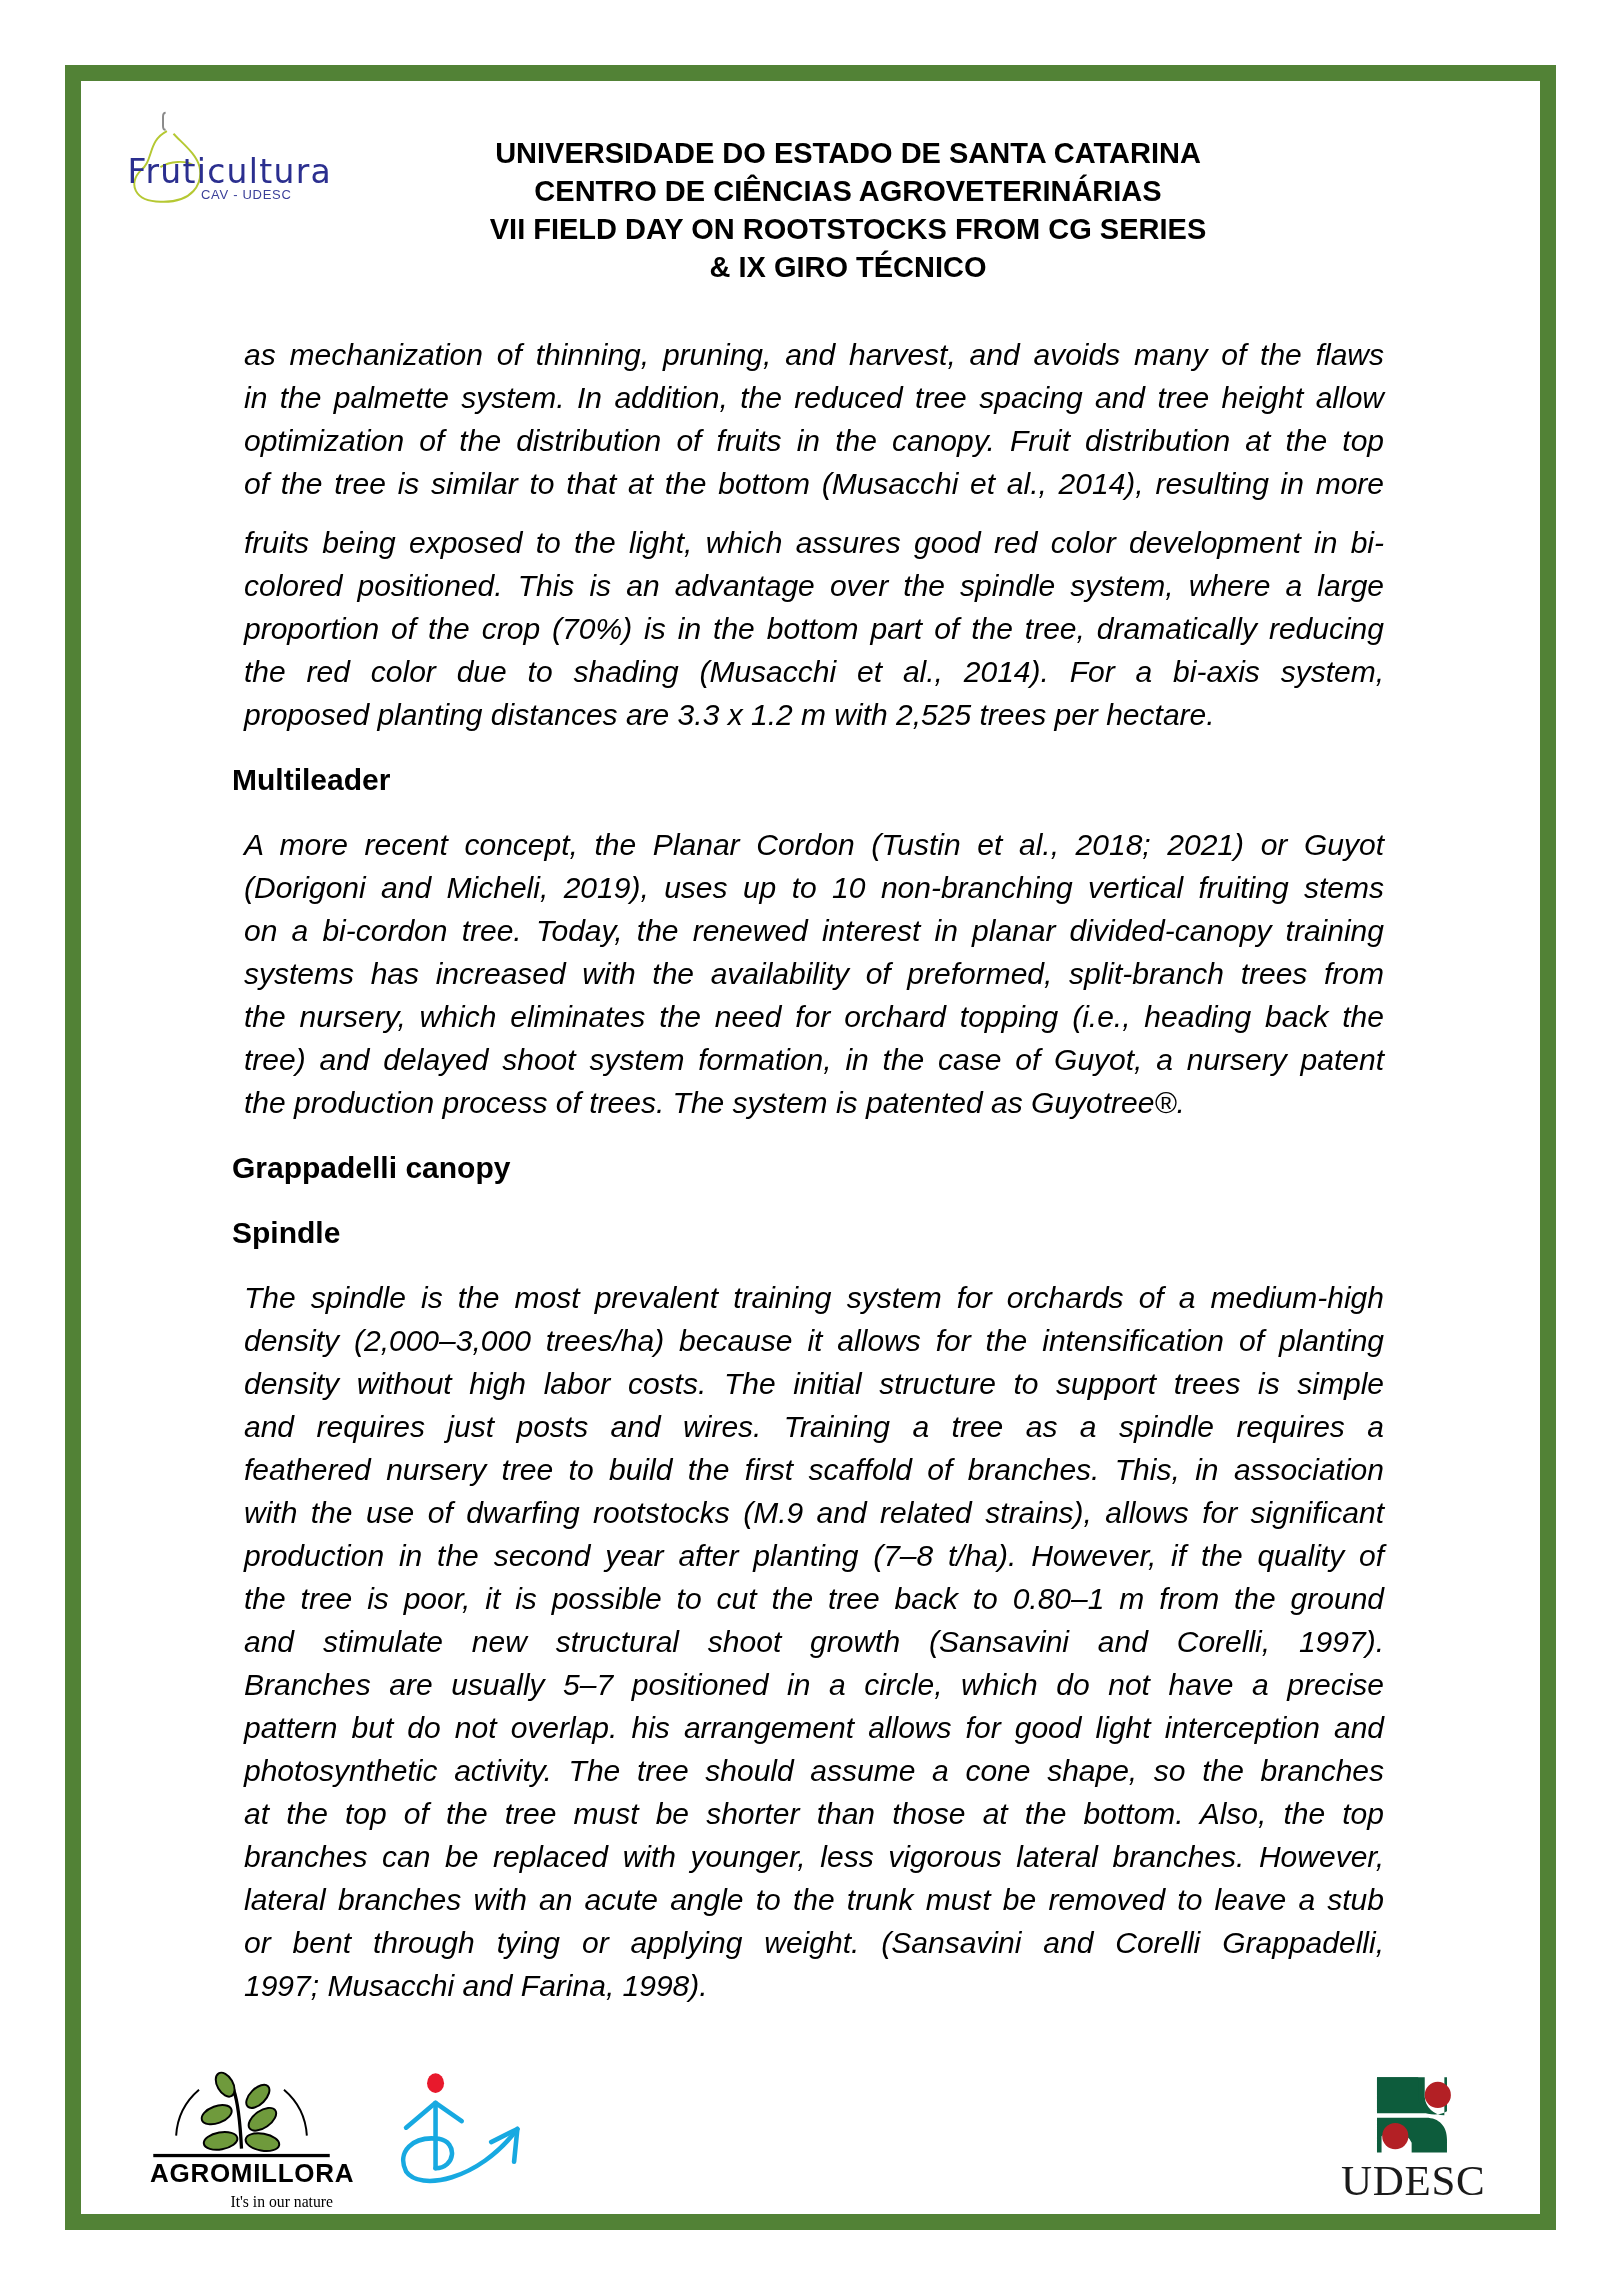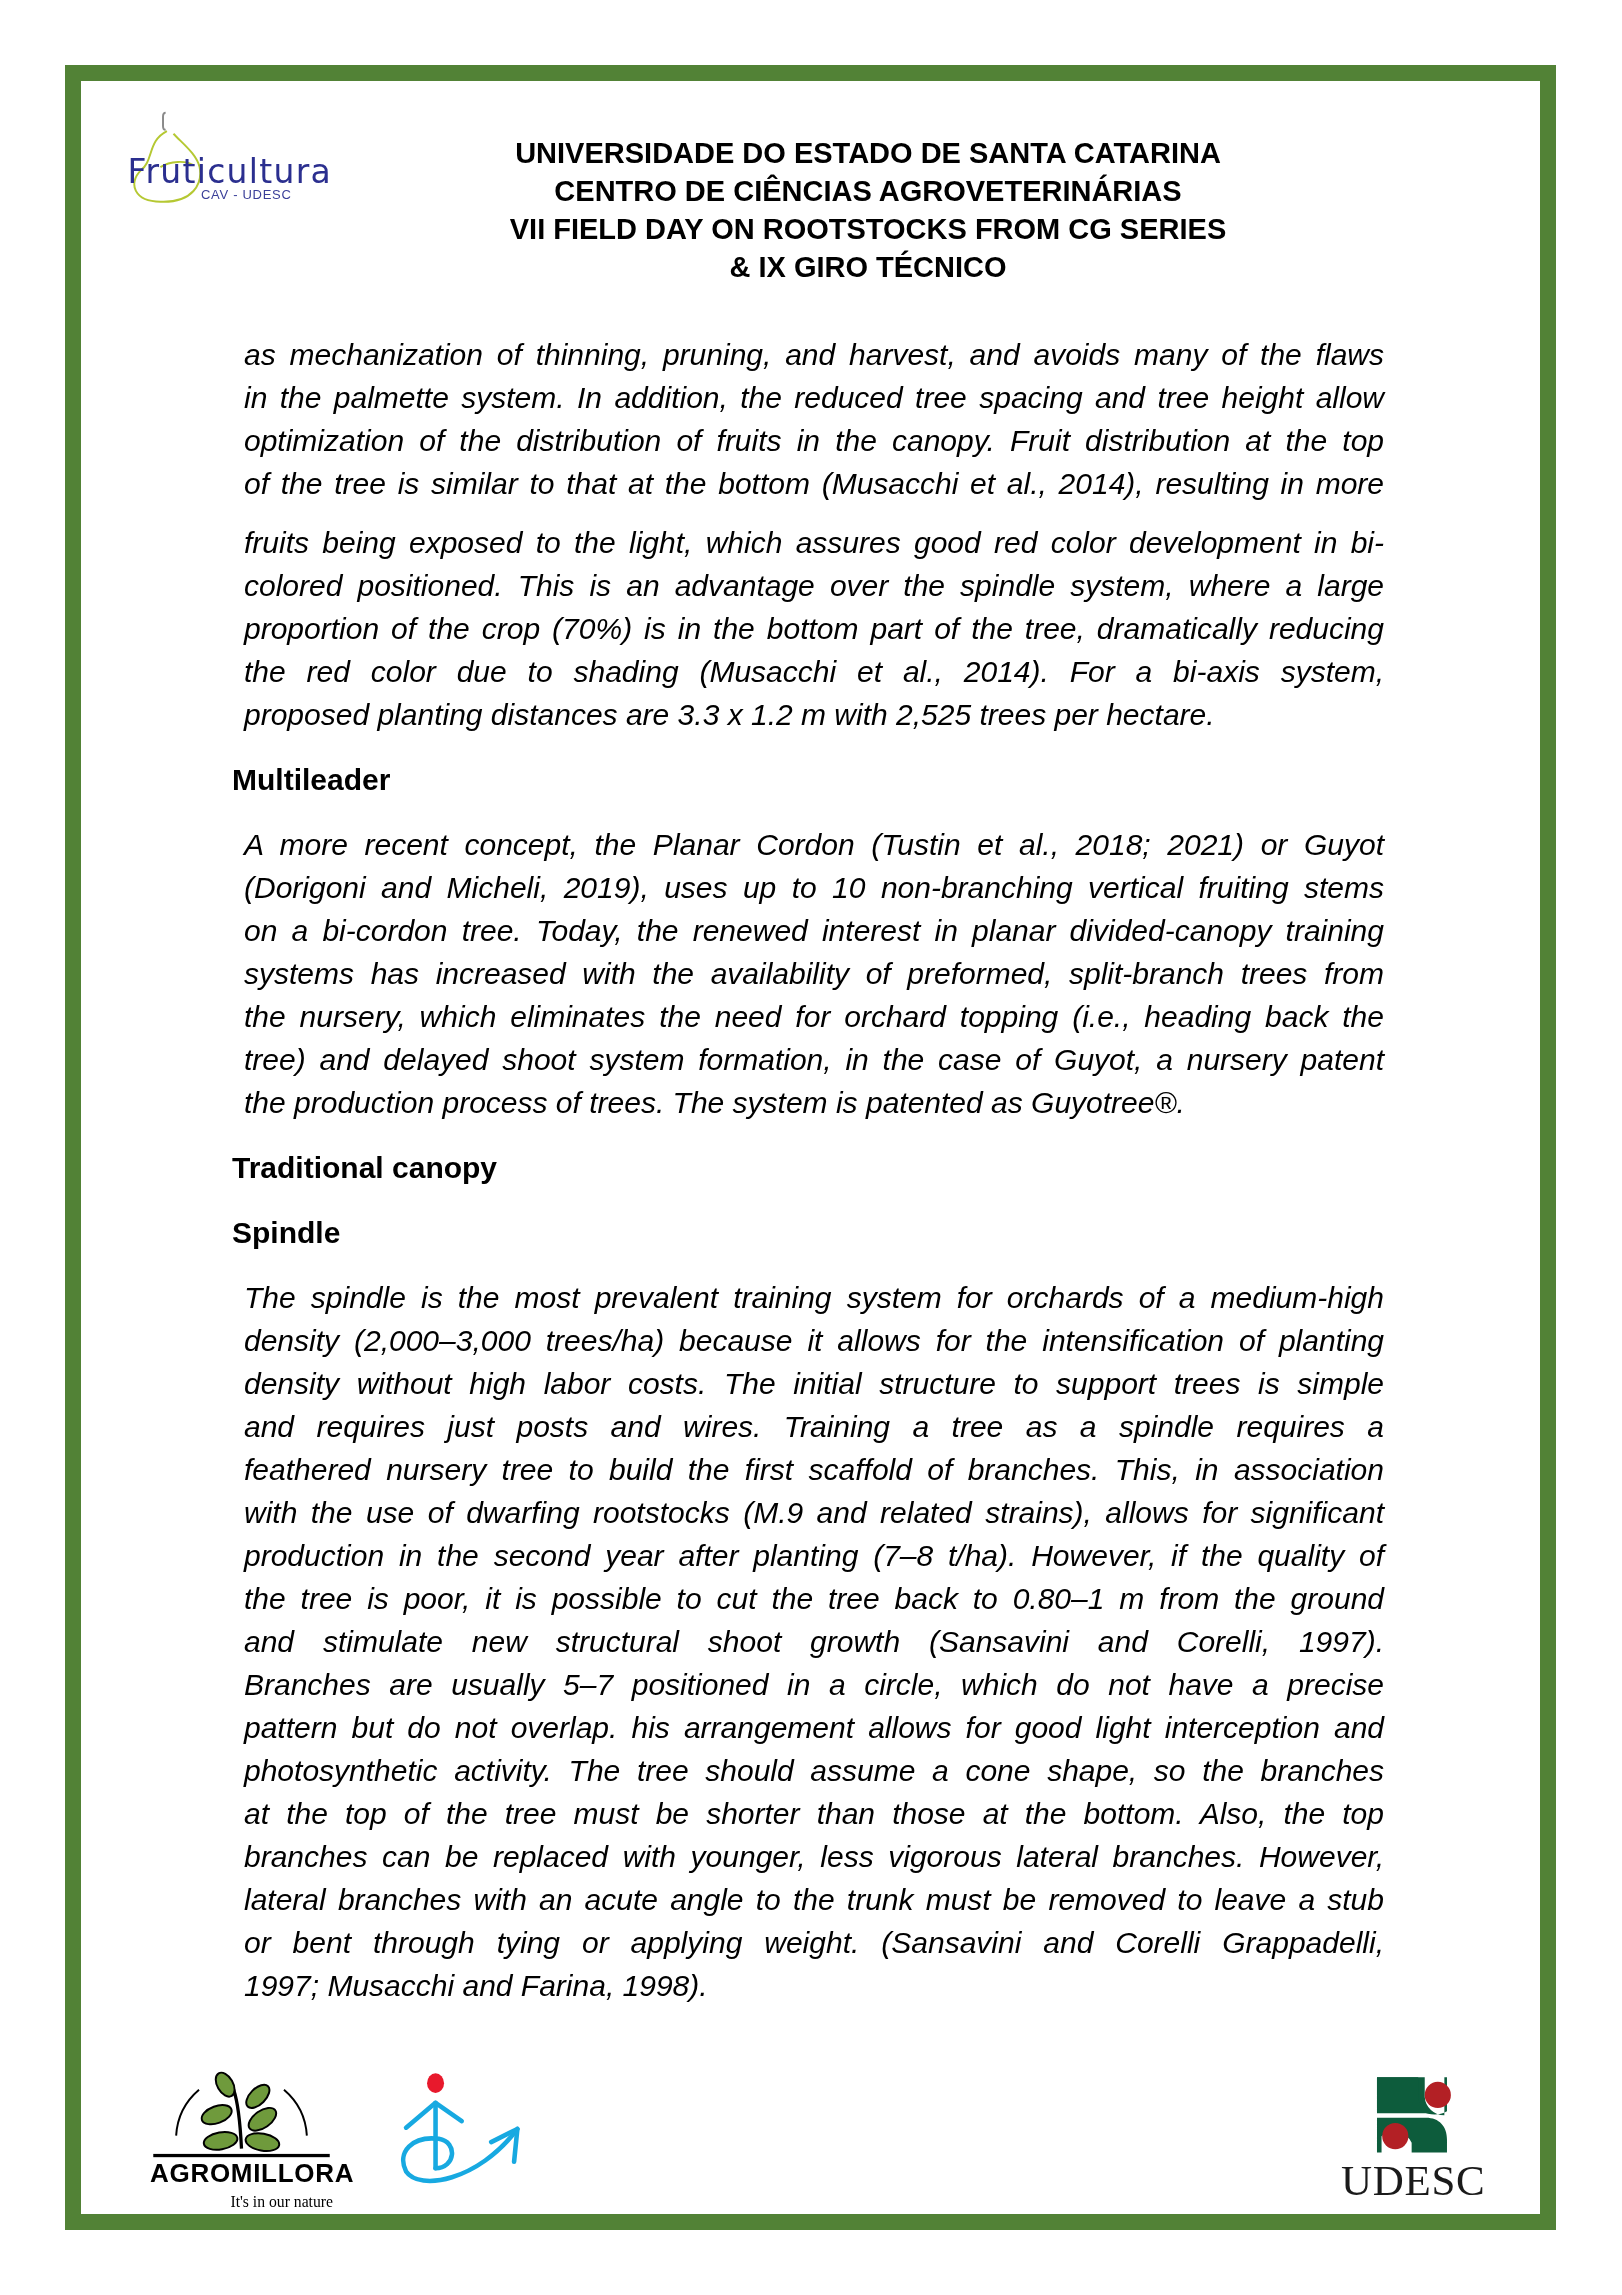--- a/index.html
+++ b/index.html
@@ -2,21 +2,21 @@
 <html style="font-size:10.5px"><head>
 <meta charset="utf-8">
 <style>
   html, body { margin: 0; padding: 0; background: #ffffff; }
   body { width: 1622px; height: 2295px; position: relative; overflow: hidden;
          font-family: "Liberation Sans", sans-serif; color: #000; }
   .frame { position: absolute; left: 65px; top: 65px; width: 1459px; height: 2133px;
            border: 16.4px solid #528236; }
   
   .logo-fruti { position: absolute; left: 121px; top: 105px; width: 216px; height: 98px; }
-  .header-titles { position: absolute; left: 374px; top: 134px; width: 988px; text-align: center;
+  .header-titles { position: absolute; left: 354px; top: 134px; width: 988px; text-align: center;
                    font-weight: bold; font-size: 29px; line-height: 38px; }
   .header-titles div { white-space: nowrap; }
   
   .content { position: absolute; left: 232px; top: 321px; width: 1164px;
              font-size: 30px; line-height: 43px; }
   .content p { margin: 12px; text-align: justify; text-align-last: left; font-style: italic; }
   .content .p-first { margin-bottom: 15.7px; }
   .content .p-after { margin-bottom: 22px; }
   .content h2 { margin: 0 0 22px 0; font-size: 30px; line-height: 43px; font-weight: bold; }
   .line-block span { display: block; text-align: justify; text-align-last: justify; }
@@ -75,21 +75,21 @@
   <h2>Multileader</h2>
   <p class="line-block p-after">
     <span>A more recent concept, the Planar Cordon (Tustin et al., 2018; 2021) or Guyot</span>
     <span>(Dorigoni and Micheli, 2019), uses up to 10 non-branching vertical fruiting stems</span>
     <span>on a bi-cordon tree. Today, the renewed interest in planar divided-canopy training</span>
     <span>systems has increased with the availability of preformed, split-branch trees from</span>
     <span>the nursery, which eliminates the need for orchard topping (i.e., heading back the</span>
     <span>tree) and delayed shoot system formation, in the case of Guyot, a nursery patent</span>
     <span class="last">the production process of trees. The system is patented as Guyotree®.</span>
   </p>
-  <h2>Traditional canopy</h2>
+  <h2>Grappadelli canopy</h2>
   <h2>Spindle</h2>
   <p class="line-block">
     <span>The spindle is the most prevalent training system for orchards of a medium-high</span>
     <span>density (2,000–3,000 trees/ha) because it allows for the intensification of planting</span>
     <span>density without high labor costs. The initial structure to support trees is simple</span>
     <span>and requires just posts and wires. Training a tree as a spindle requires a</span>
     <span>feathered nursery tree to build the first scaffold of branches. This, in association</span>
     <span>with the use of dwarfing rootstocks (M.9 and related strains), allows for significant</span>
     <span>production in the second year after planting (7–8 t/ha). However, if the quality of</span>
     <span>the tree is poor, it is possible to cut the tree back to 0.80–1 m from the ground</span>

